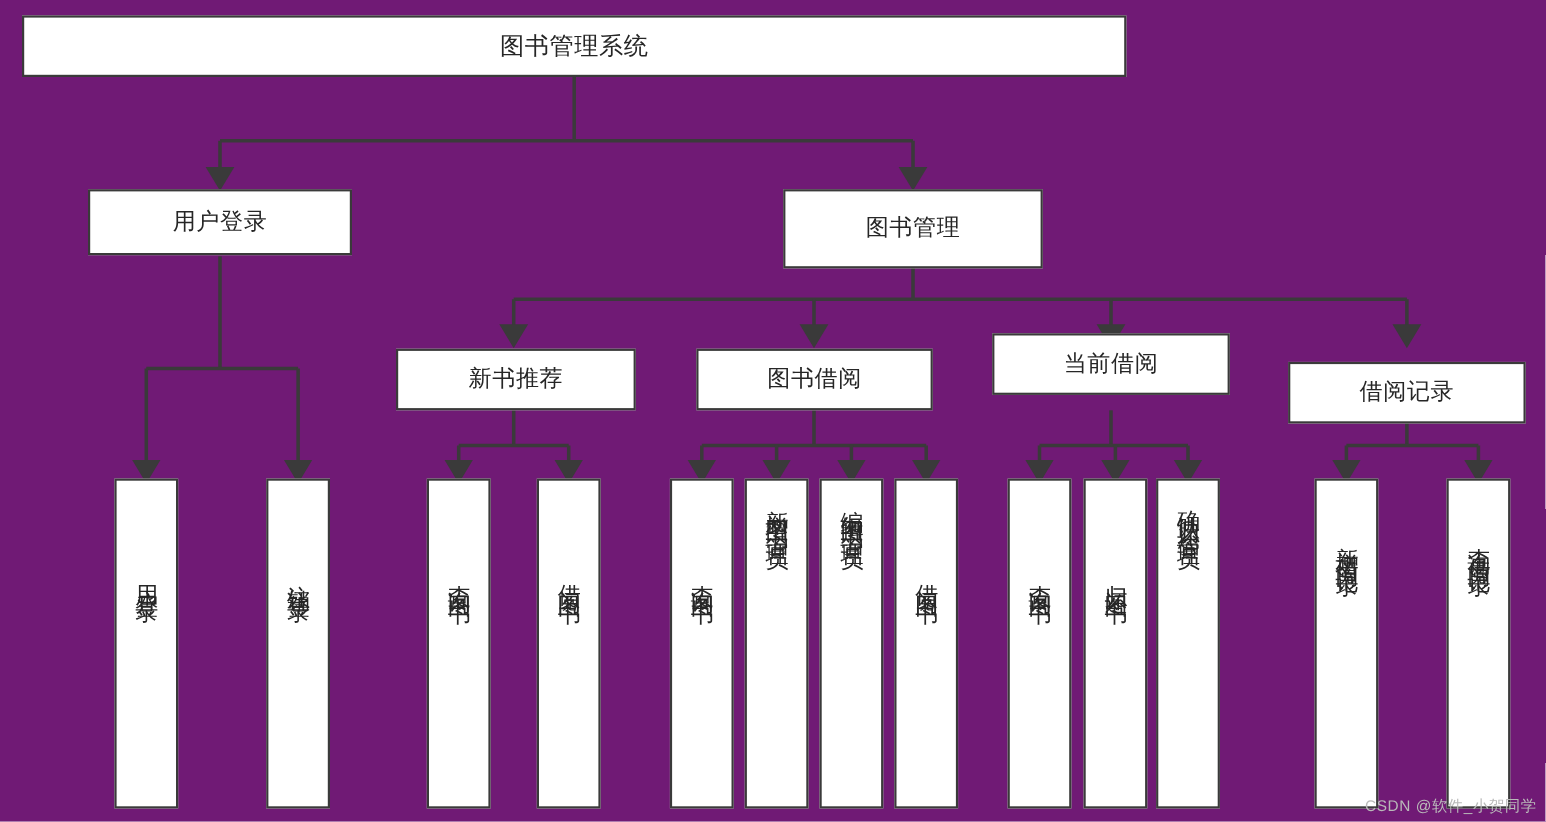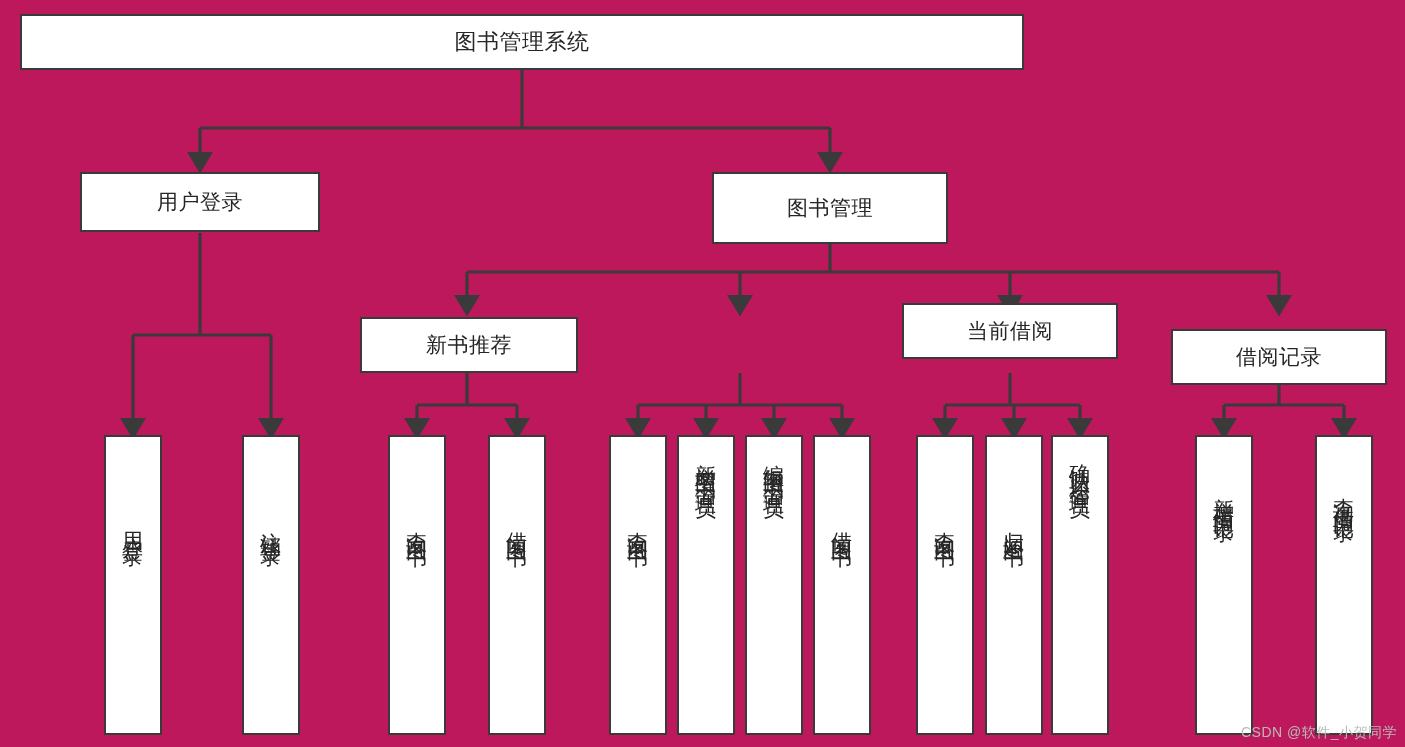--- a/index.html
+++ b/index.html
@@ -7,21 +7,21 @@
     padding: 0;
     background: #ffffff;
   }
   body {
     font-family: "Liberation Sans", "DejaVu Sans", sans-serif;
   }
   #canvas {
     position: relative;
     width: 1405px;
     height: 747px;
-    background: #be185d;
+    background: #701a75;
     overflow: hidden;
   }
   #diagram-svg {
     position: absolute;
     left: 0;
     top: 0;
     width: 1405px;
     height: 747px;
   }
   .node {
@@ -129,20 +129,23 @@
   <div class="node horiz" style="left:80px; top:172px; width:240px; height:60px;">
     <span class="lbl">用户登录</span>
   </div>
   <div class="node horiz" style="left:712px; top:172px; width:236px; height:72px;">
     <span class="lbl">图书管理</span>
   </div>
 
   <div class="node horiz" style="left:360px; top:317px; width:218px; height:56px;">
     <span class="lbl">新书推荐</span>
   </div>
+  <div class="node horiz" style="left:633px; top:317px; width:215px; height:56px;">
+    <span class="lbl">图书借阅</span>
+  </div>
   <div class="node horiz" style="left:902px; top:303px; width:216px; height:56px;">
     <span class="lbl">当前借阅</span>
   </div>
   <div class="node horiz" style="left:1171px; top:329px; width:216px; height:56px;">
     <span class="lbl">借阅记录</span>
   </div>
 
   <div class="node vert" style="left:104px; top:435px; width:58px; height:300px; padding-top:78px;">
     <span class="lbl">用户登录</span>
   </div>

